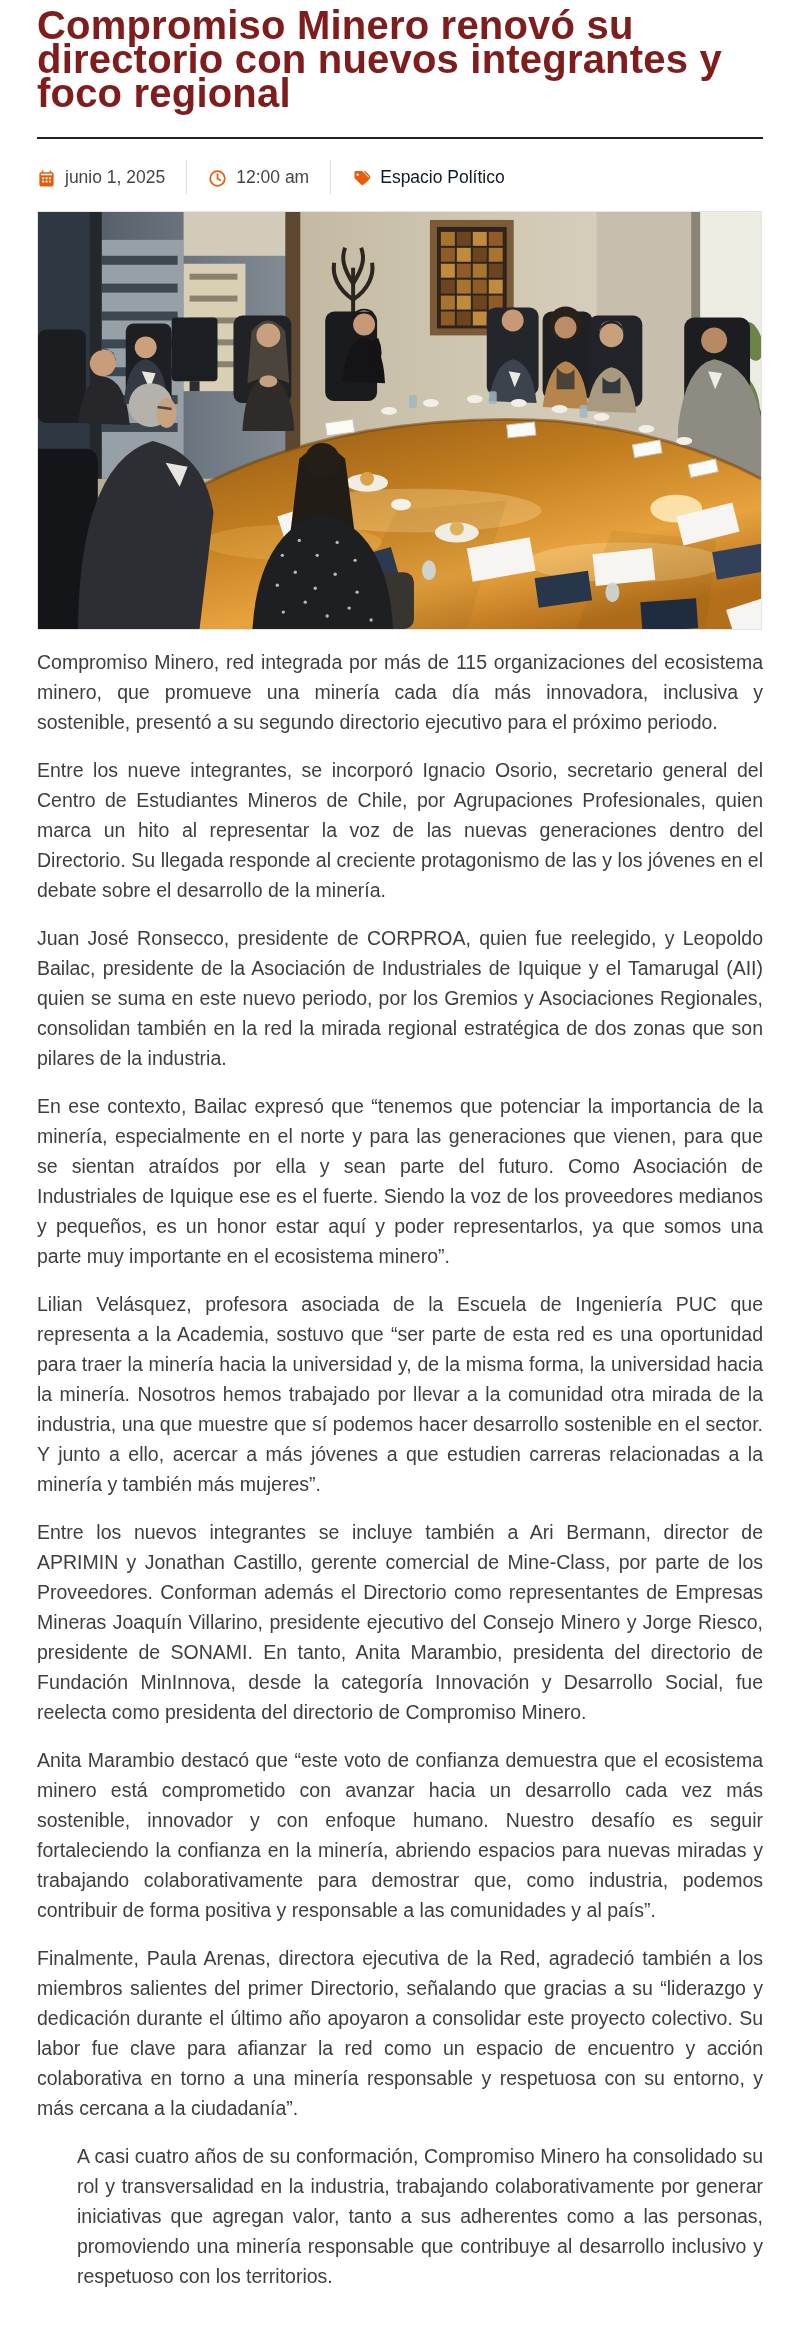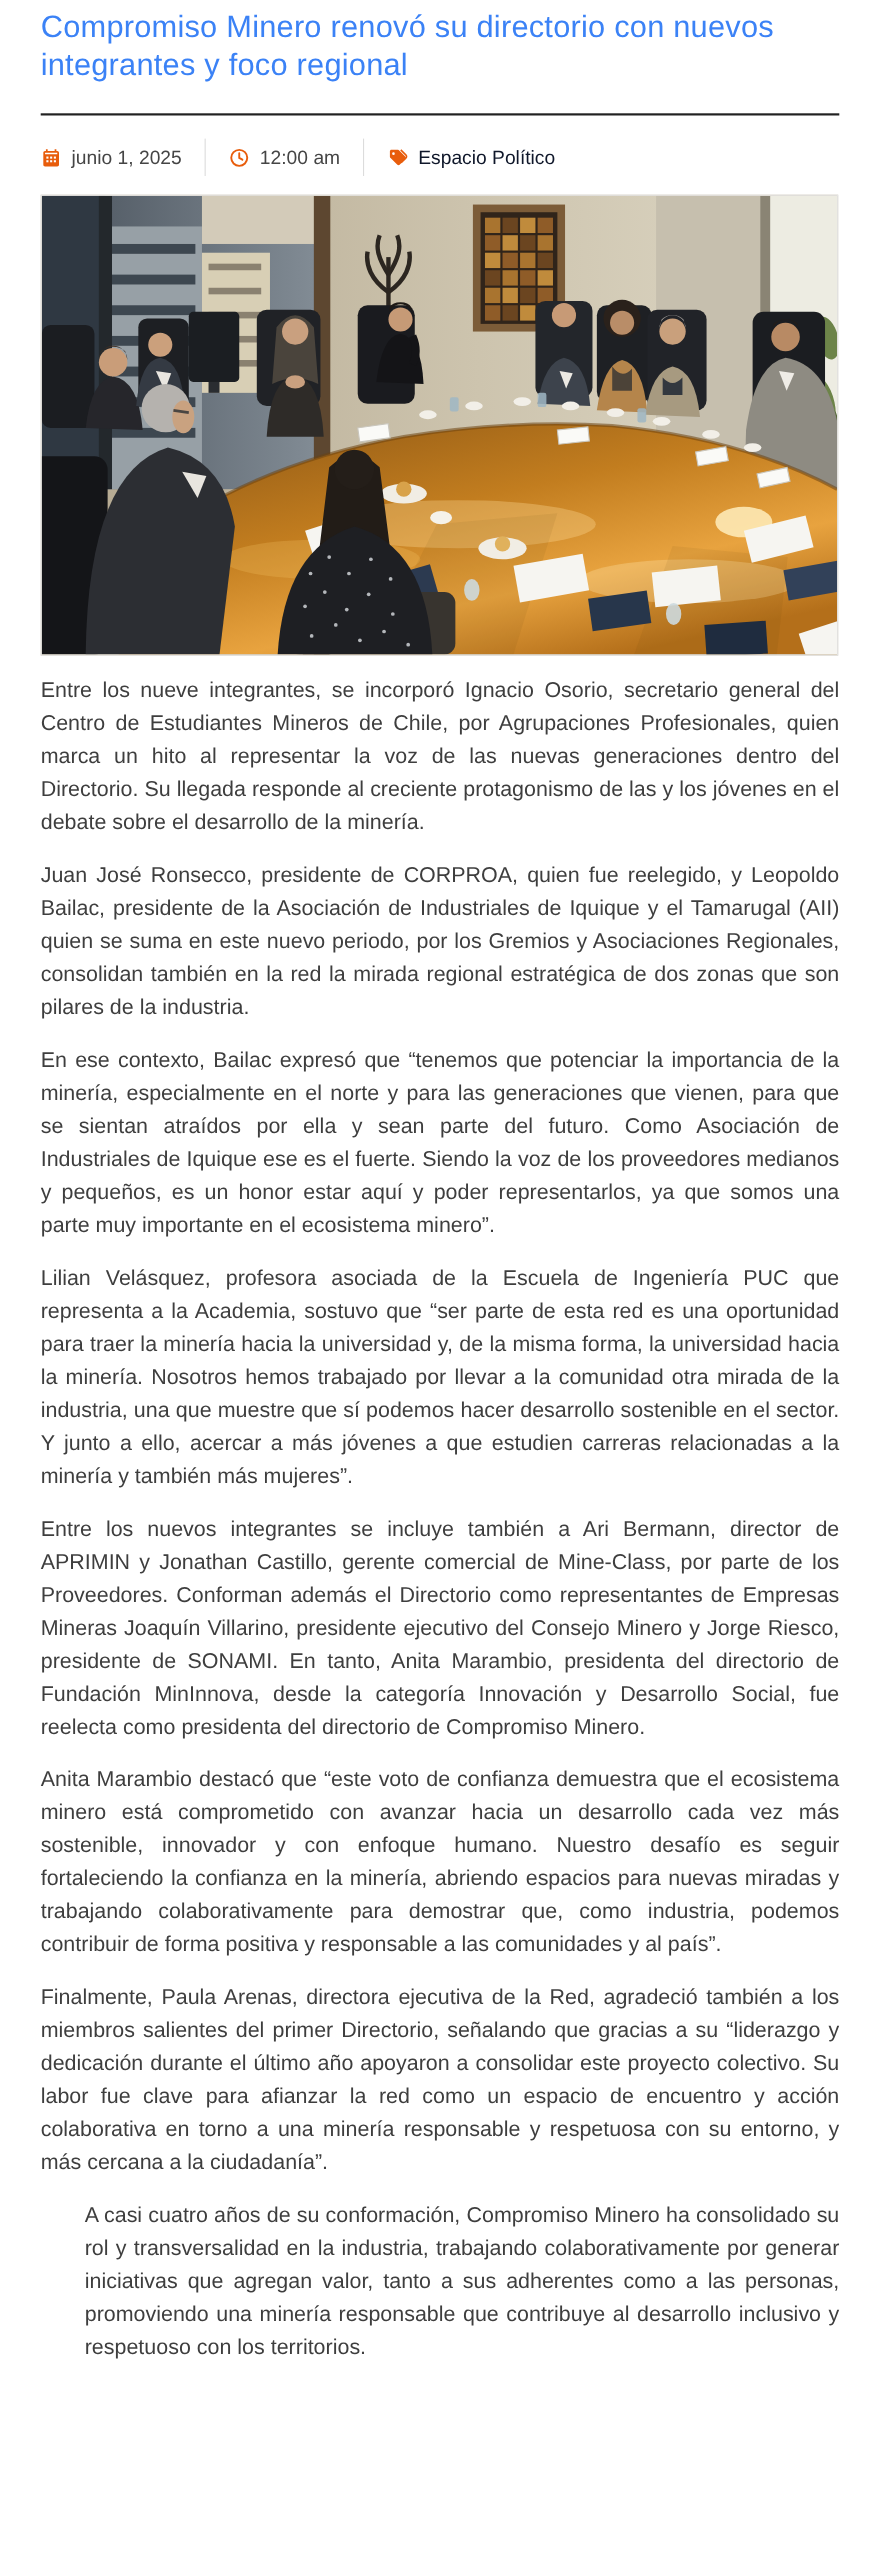--- a/index.html
+++ b/index.html
@@ -1,27 +1,27 @@
 <!DOCTYPE html>
 <html lang="es"><head>
 <meta charset="utf-8">
 <style>
   html, body { margin: 0; padding: 0; background: #ffffff; }
   body { width: 800px; font-family: "Liberation Sans", "DejaVu Sans", sans-serif; }
   .page { box-sizing: border-box; width: 800px; min-height: 2336px; padding: 8px 37px 30px; background: #fff; }
 
   h1.page-title {
     margin: 0; padding: 0;
-    font-size: 28px; line-height: 34px; font-weight: 400;
-    color: #3b82f6; letter-spacing: 0.2px;
+    font-size: 40px; line-height: 34px; font-weight: 700;
+    color: #7f1d1d; letter-spacing: 0.2px;
   }
   .header-divider { border: none; border-top: 2px solid #212121; margin: 27px 0 0; }
 
   .meta-row { display: flex; align-items: center; margin-top: 20px; height: 36px; }
-  .meta-item { display: flex; align-items: center; gap: 9px; color: #454545; font-size: 17.5px; }
+  .meta-item { display: flex; align-items: flex-end; gap: 9px; color: #454545; font-size: 17.5px; }
   .meta-item a { color: #0f172a; text-decoration: none; }
   .meta-sep { width: 1px; height: 34px; background: #dcdcdc; margin: 0 21px; }
   .meta-icon { display: inline-flex; width: 19px; height: 19px; }
   .meta-icon svg { display: block; width: 19px; height: 19px; }
 
   figure.article-photo {
     margin: 16px 0 0; padding: 0;
     width: 725px; height: 419px;
     border: 1px solid #e4e4e4; box-sizing: border-box;
     overflow: hidden; background: #cfc6b4;
@@ -325,20 +325,21 @@
           <circle cx="268" cy="392" r="1.7"></circle>
         <circle cx="290" cy="406" r="1.7"></circle>
           <circle cx="312" cy="398" r="1.7"></circle>
           <circle cx="334" cy="410" r="1.7"></circle>
       </g>
       <circle cx="285" cy="250" r="18" fill="#241e19"></circle>
     </svg>
   </figure>
 
   <section class="article-body">
+      <p>Compromiso Minero, red integrada por más de 115 organizaciones del ecosistema minero, que promueve una minería cada día más innovadora, inclusiva y sostenible, presentó a su segundo directorio ejecutivo para el próximo periodo.</p>
       <p>Entre los nueve integrantes, se incorporó Ignacio Osorio, secretario general del Centro de Estudiantes Mineros de Chile, por Agrupaciones Profesionales, quien marca un hito al representar la voz de las nuevas generaciones dentro del Directorio. Su llegada responde al creciente protagonismo de las y los jóvenes en el debate sobre el desarrollo de la minería.</p>
       <p>Juan José Ronsecco, presidente de CORPROA, quien fue reelegido, y Leopoldo Bailac, presidente de la Asociación de Industriales de Iquique y el Tamarugal (AII) quien se suma en este nuevo periodo, por los Gremios y Asociaciones Regionales, consolidan también en la red la mirada regional estratégica de dos zonas que son pilares de la industria.</p>
       <p>En ese contexto, Bailac expresó que “tenemos que potenciar la importancia de la minería, especialmente en el norte y para las generaciones que vienen, para que se sientan atraídos por ella y sean parte del futuro. Como Asociación de Industriales de Iquique ese es el fuerte. Siendo la voz de los proveedores medianos y pequeños, es un honor estar aquí y poder representarlos, ya que somos una parte muy importante en el ecosistema minero”.</p>
       <p>Lilian Velásquez, profesora asociada de la Escuela de Ingeniería PUC que representa a la Academia, sostuvo que “ser parte de esta red es una oportunidad para traer la minería hacia la universidad y, de la misma forma, la universidad hacia la minería. Nosotros hemos trabajado por llevar a la comunidad otra mirada de la industria, una que muestre que sí podemos hacer desarrollo sostenible en el sector. Y junto a ello, acercar a más jóvenes a que estudien carreras relacionadas a la minería y también más mujeres”.</p>
       <p>Entre los nuevos integrantes se incluye también a Ari Bermann, director de APRIMIN y Jonathan Castillo, gerente comercial de Mine-Class, por parte de los Proveedores. Conforman además el Directorio como representantes de Empresas Mineras Joaquín Villarino, presidente ejecutivo del Consejo Minero y Jorge Riesco, presidente de SONAMI. En tanto, Anita Marambio, presidenta del directorio de Fundación MinInnova, desde la categoría Innovación y Desarrollo Social, fue reelecta como presidenta del directorio de Compromiso Minero.</p>
       <p>Anita Marambio destacó que “este voto de confianza demuestra que el ecosistema minero está comprometido con avanzar hacia un desarrollo cada vez más sostenible, innovador y con enfoque humano. Nuestro desafío es seguir fortaleciendo la confianza en la minería, abriendo espacios para nuevas miradas y trabajando colaborativamente para demostrar que, como industria, podemos contribuir de forma positiva y responsable a las comunidades y al país”.</p>
       <p>Finalmente, Paula Arenas, directora ejecutiva de la Red, agradeció también a los miembros salientes del primer Directorio, señalando que gracias a su “liderazgo y dedicación durante el último año apoyaron a consolidar este proyecto colectivo. Su labor fue clave para afianzar la red como un espacio de encuentro y acción colaborativa en torno a una minería responsable y respetuosa con su entorno, y más cercana a la ciudadanía”.</p>
       <p>A casi cuatro años de su conformación, Compromiso Minero ha consolidado su rol y transversalidad en la industria, trabajando colaborativamente por generar iniciativas que agregan valor, tanto a sus adherentes como a las personas, promoviendo una minería responsable que contribuye al desarrollo inclusivo y respetuoso con los territorios.</p>
     </section>
 

